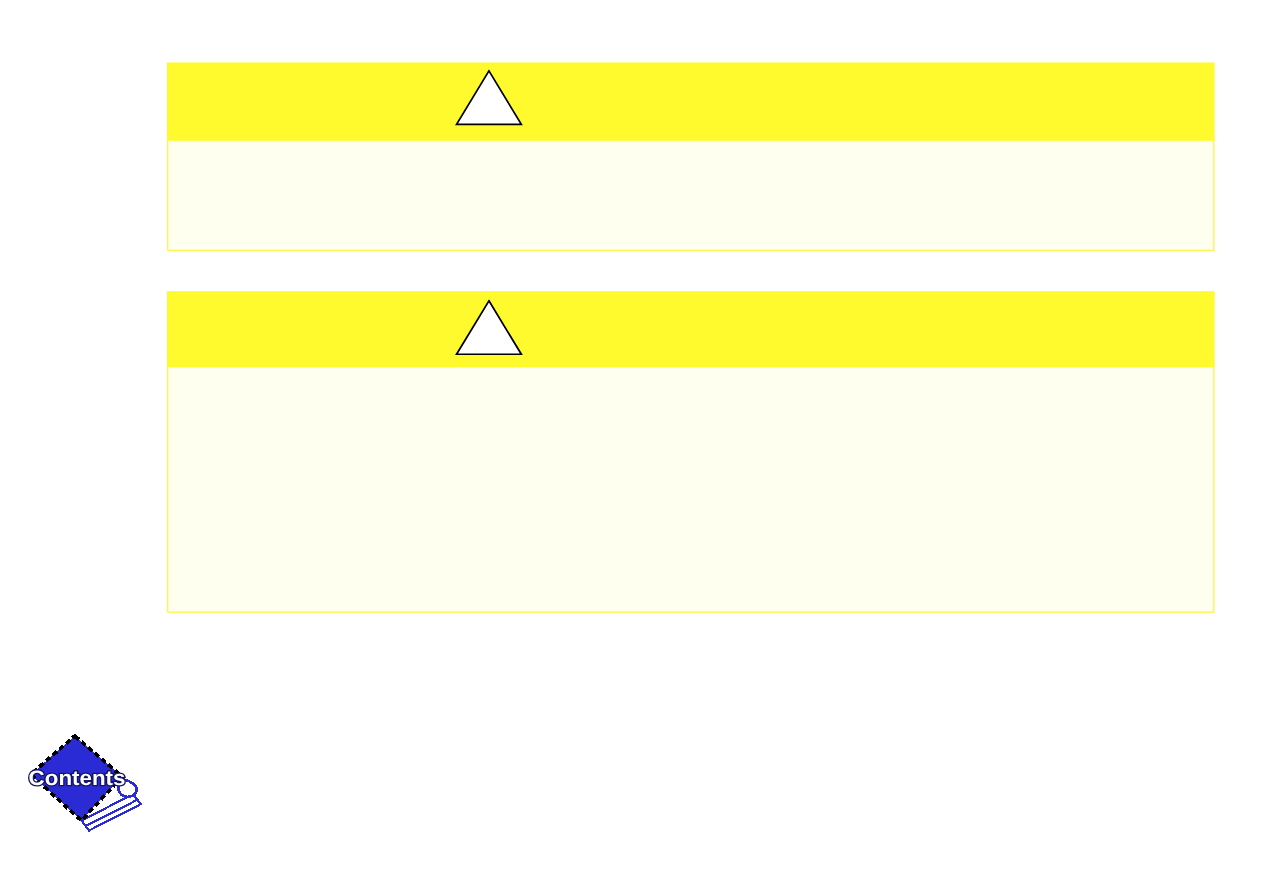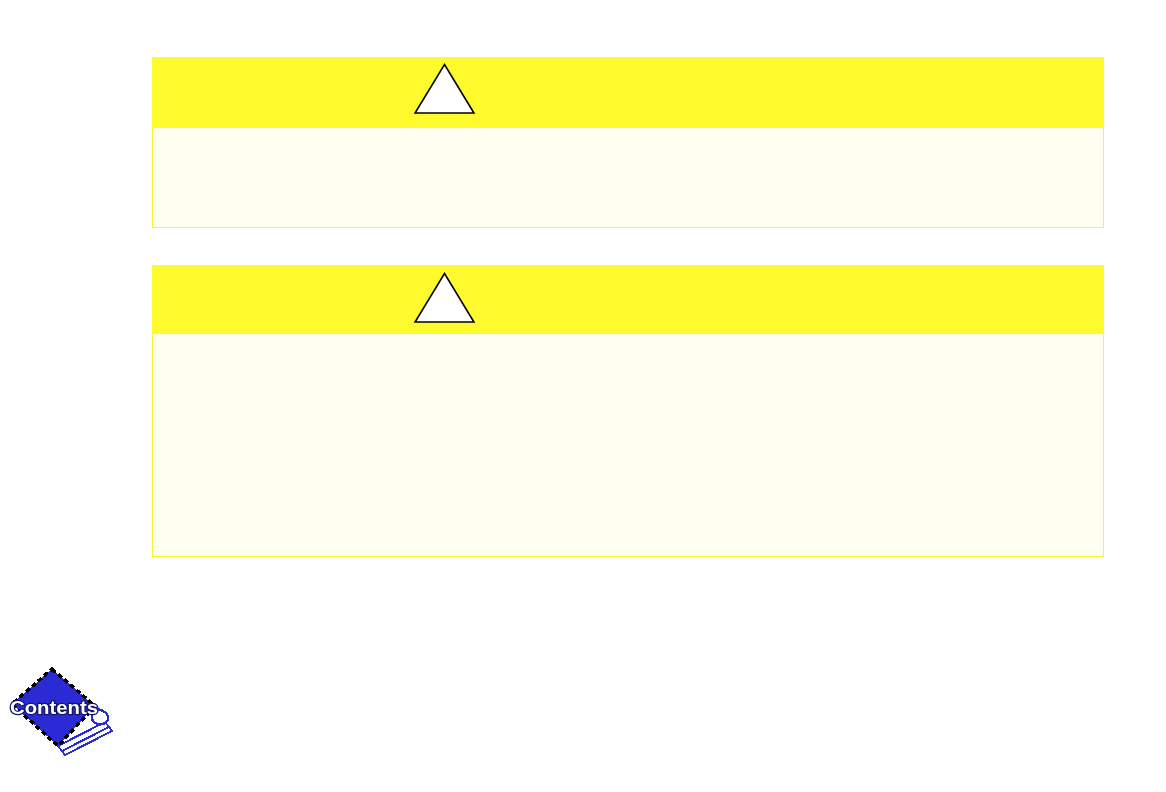--- a/index.html
+++ b/index.html
@@ -52,21 +52,21 @@
   }
 
   .alert-body {
     position: relative;
     width: 100%;
   }
 
   
   .contents-button {
     position: absolute;
-    left: 8px;
+    left: 24px;
     top: 666px;
     width: 108px;
     height: 94px;
     padding: 0;
     border: none;
     background: transparent;
     cursor: pointer;
     display: block;
   }
   .contents-button svg { display: block; width: 100%; height: 100%; }

